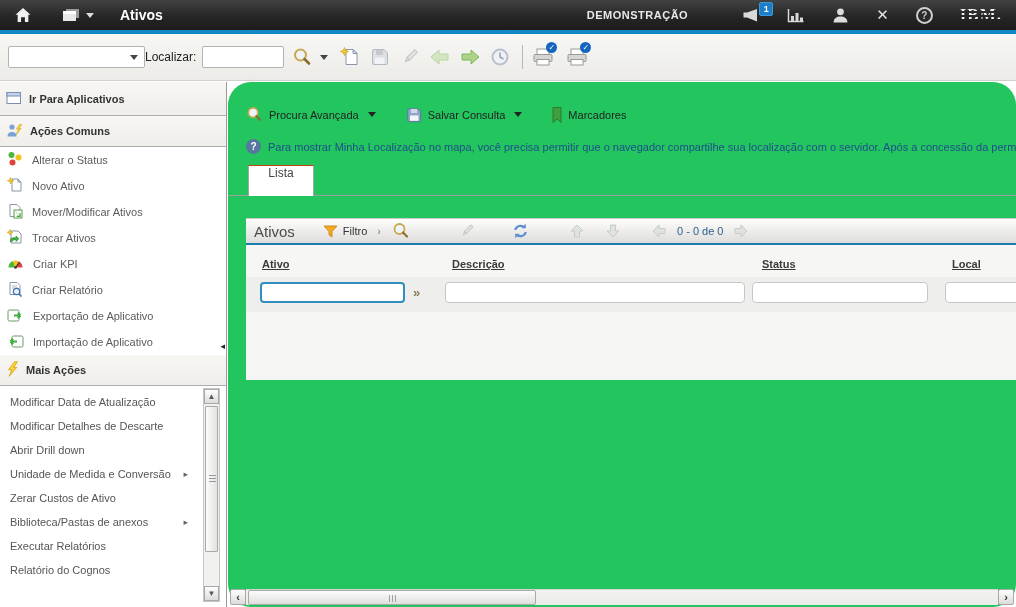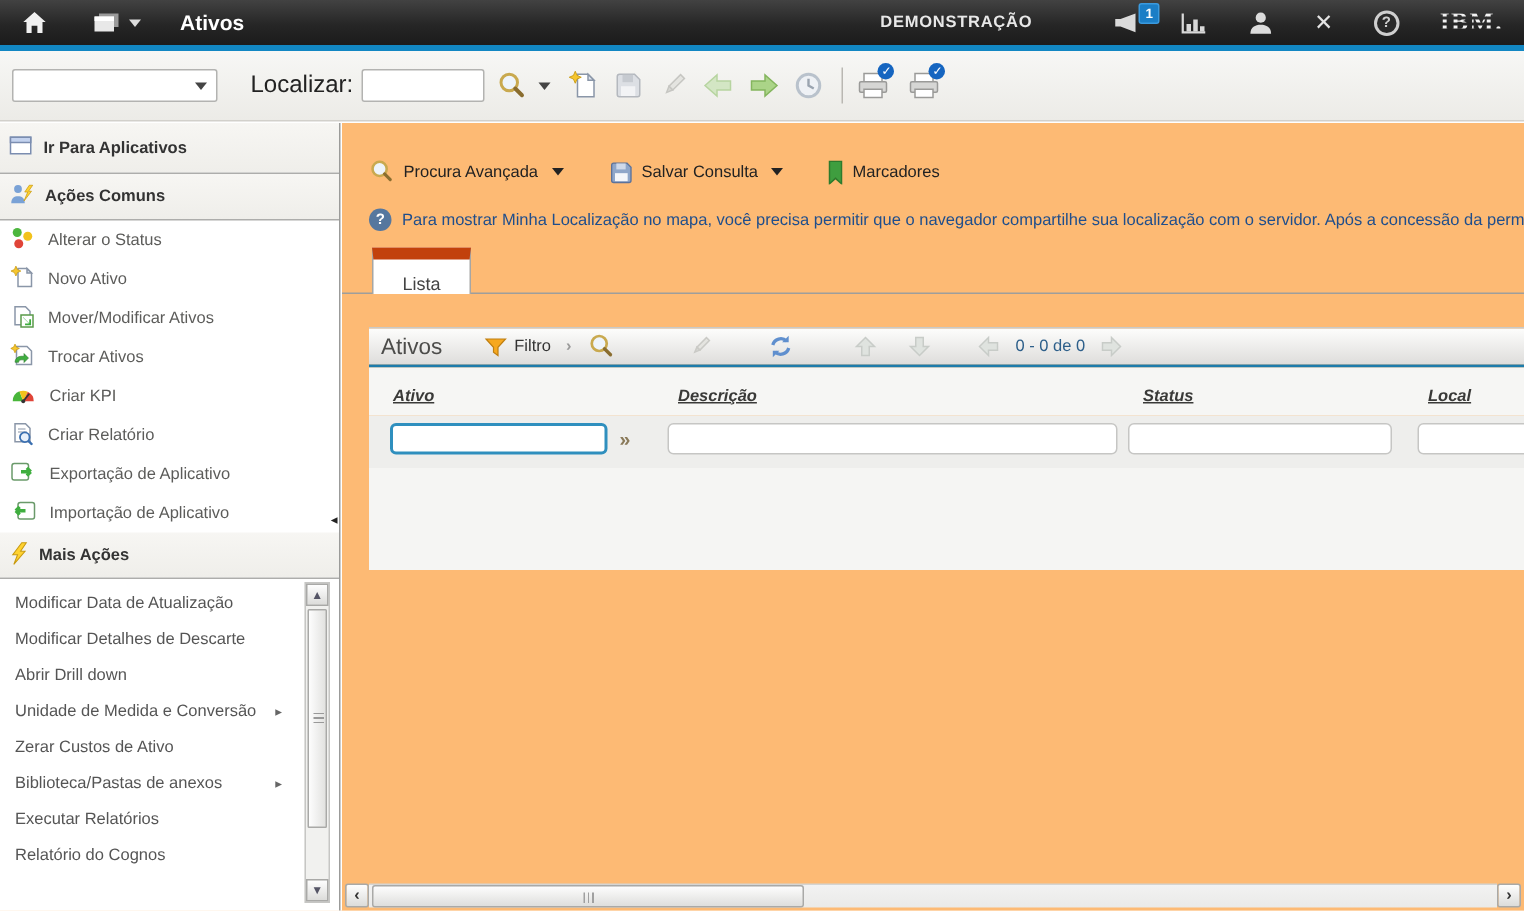--- a/index.html
+++ b/index.html
@@ -30,21 +30,21 @@
 
   
   .toolbar { position:absolute; left:0; top:34px; width:1016px; height:47px;
     background:linear-gradient(#f7f7f5,#ecebe7); border-bottom:1px solid #d2d0cb;
     display:flex; align-items:center; z-index:5; }
   .combo { margin-left:8px; width:137px; height:22px; background:#fff; border:1px solid #b3b3b1;
     border-radius:2px; display:flex; align-items:center; position:relative; }
   .combo input { border:none; outline:none; width:112px; height:18px; margin-left:3px; font-size:11px; }
   .combo .caret-d { position:absolute; right:6px; }
   .caret-d { width:0; height:0; border-left:4px solid transparent; border-right:4px solid transparent; border-top:5px solid #444; display:inline-block; }
-  .loc-label { margin-left:22px; font-size:16px; color:#222; }
+  .loc-label { font-size:12px; color:#222; }
   .loc-input { margin-left:6px; width:82px; height:22px; border:1px solid #b3b3b1; border-radius:2px; font-size:11px; padding:0 3px; }
   .tbar-btn { display:inline-flex; align-items:center; justify-content:center; width:24px; height:24px; position:relative; cursor:pointer; }
   .tbar-btn.dis { cursor:default; }
   .m6 { margin-left:6px; } .m10 { margin-left:10px; }
   .tdiv { width:1px; height:24px; background:#b9b7b2; margin:0 8px 0 10px; }
   .chk { position:absolute; top:-3px; right:-2px; width:11px; height:11px; border-radius:50%;
     background:#1565c0; color:#fff; font-size:8px; line-height:11px; text-align:center; font-weight:bold; }
 
   
   .sidebar { position:absolute; left:0; top:82px; width:227px; height:525px;
@@ -62,50 +62,50 @@
   .vs-btn { position:absolute; left:0; width:15px; height:15px; background:linear-gradient(#fefefe,#dcdcda);
     border:1px solid #a9a9a7; color:#556; font-size:8px; display:flex; align-items:center; justify-content:center; cursor:pointer; }
   .vs-up { top:0; } .vs-down { bottom:0; }
   .vs-thumb { position:absolute; left:1px; top:17px; width:13px; height:146px;
     background:linear-gradient(90deg,#fdfdfd,#e2e2e0); border:1px solid #a9a9a7; border-radius:1px; cursor:grab; }
   .vs-grip { position:absolute; left:3px; top:68px; width:7px; height:8px;
     background:repeating-linear-gradient(180deg,#999 0 1px,rgba(0,0,0,0) 1px 3px); }
   .collapse { position:absolute; right:1px; top:259px; font-size:9px; color:#222; cursor:pointer; }
 
   
-  .main { position:absolute; left:228px; top:82px; width:788px; height:525px; overflow:hidden; background:#fdba74; }
+  .main { position:absolute; left:228px; top:82px; width:788px; height:525px; overflow:hidden; background:#22c55e;border-radius:23px; }
   .action-row { position:absolute; top:24px; left:18px; display:flex; align-items:center; gap:30px; }
   .act { display:flex; align-items:center; gap:6px; cursor:pointer; color:#222; font-size:11px; }
   .act .caret-d { margin-left:3px; border-top-color:#222; }
   .info-row { position:absolute; top:57px; left:18px; width:2000px; display:flex; align-items:center; gap:7px;
     color:#1f4e8c; white-space:nowrap; }
   .info-ico { width:15px; height:15px; border-radius:50%; background:#56779e; color:#fff; font-size:10px;
     font-weight:bold; display:inline-flex; align-items:center; justify-content:center; flex:0 0 auto; }
 
   .tabs-row { position:absolute; top:82px; left:0; width:788px; height:32px; }
   .tabs-line { position:absolute; bottom:0; left:0; width:788px; height:1px; background:#9e9e9c; }
   .tab { position:absolute; left:20px; bottom:0; width:66px; height:31px; background:#fff;
-    border:1px solid #a6a6a4; border-bottom:none; border-top:8px solid #c2410c; z-index:2;
-    display:flex; align-items:flex-end; justify-content:center; font-size:12px; color:#444; cursor:pointer; }
+    border:1px solid #a6a6a4; border-bottom:none; border-top:1px solid #c2410c; z-index:2;
+    display:flex; align-items:flex-start; justify-content:center; font-size:12px; color:#444; cursor:pointer; }
 
   .table-wrap { position:absolute; top:136px; left:18px; width:1100px; }
   .grid-toolbar { height:27px; background:linear-gradient(#fdfdfc,#dedddb);
     border-top:1px solid #c9c9c7; border-bottom:2px solid #1e7cab;
     display:flex; align-items:center; padding-left:8px; }
   .grid-title { font-size:15px; color:#4c4c4a; margin-right:28px; }
   .filtro { display:flex; align-items:center; gap:5px; cursor:pointer; }
   .filtro a { color:#333; }
   .gsep { color:#999; font-weight:bold; margin:0 10px; font-size:11px; }
   .gt-ico { display:inline-flex; align-items:center; justify-content:center; width:20px; height:20px; cursor:pointer; }
   .gt-ico.dis { cursor:default; }
   .pgtext { color:#2d5f8a; margin:0 8px; }
 
   .grid-head { display:grid; grid-template-columns:190px 310px 190px 410px; background:#f6f6f4; }
   .gh-cell { padding:13px 0 7px 16px; }
-  .gh-cell a { font-weight:bold; color:#3a3a38; text-decoration:underline; cursor:pointer;font-style:italic; }
+  .gh-cell a { font-weight:bold; color:#3a3a38; text-decoration:underline; cursor:pointer; }
   .grid-filter { display:grid; grid-template-columns:190px 310px 190px 410px; background:#eeeeec; padding:5px 0 9px; }
   .gf-cell { display:flex; align-items:center; }
   .f-input { height:21px; border:1px solid #c6c6c4; border-radius:4px; background:#fff; font-size:11px; padding:0 4px; }
   .f-focus { border:2px solid #2f8fbe; }
   .adv-arrows { margin-left:8px; color:#8a7a5a; font-size:13px; font-weight:bold; cursor:pointer; }
   .grid-empty { height:68px; background:#f5f5f3; }
 
   
   .hscroll { position:absolute; left:230px; bottom:2px; width:784px; height:16px; display:flex; align-items:stretch; }
   .hs-btn { width:16px; background:linear-gradient(#fefefe,#dcdcda); border:1px solid #a9a9a7; border-radius:2px;

